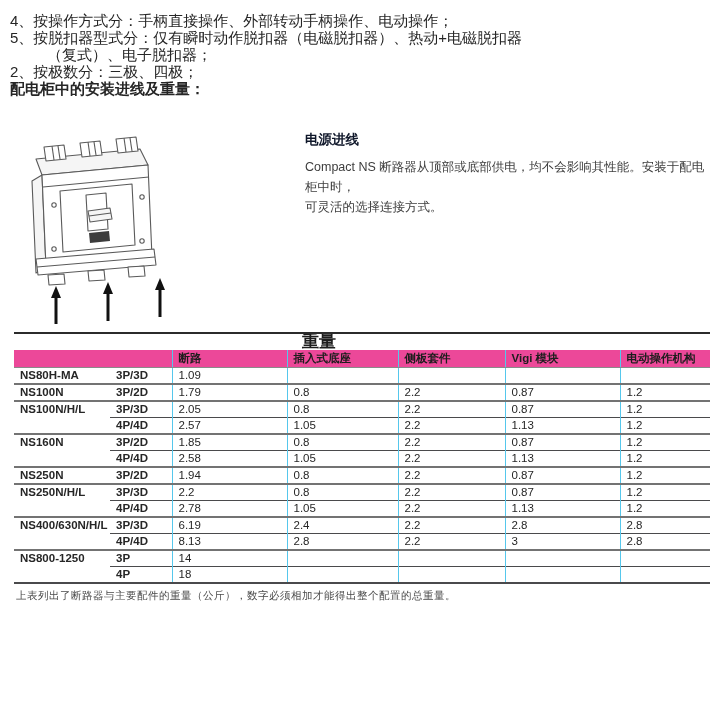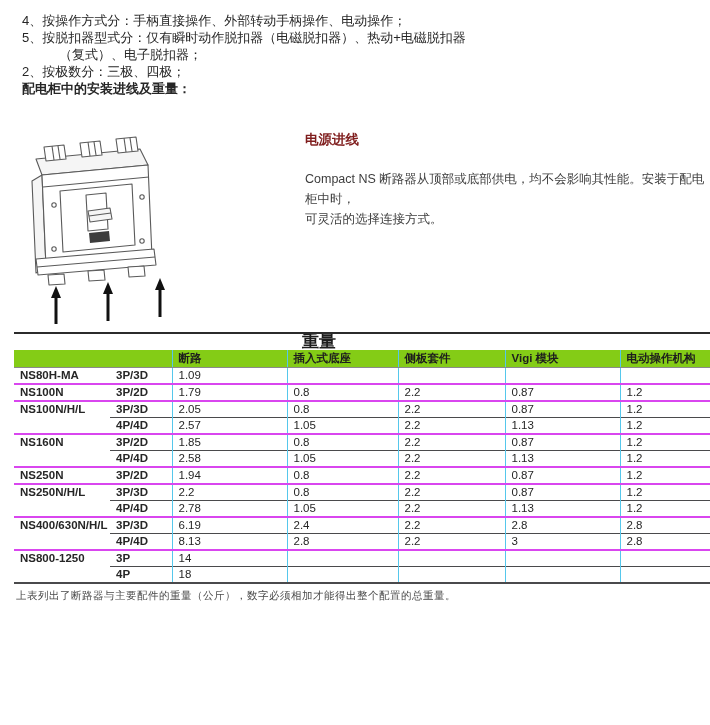--- a/index.html
+++ b/index.html
@@ -5,50 +5,50 @@
   * { margin:0; padding:0; box-sizing:border-box; }
   html,body { background:#ffffff; }
   body {
     width:710px; height:725px; overflow:hidden;
     font-family:"Liberation Sans","DejaVu Sans",sans-serif;
     color:#262626;
   }
   .page { width:710px; height:725px; position:relative; }
 
   
-  .list { padding:12px 10px 0 22px; font-size:13px; line-height:17px; }
+  .list { padding:12px 10px 0 10px; font-size:15px; line-height:17px; }
   .list p { margin:0; }
   .li-4 { margin-bottom:27px; }
   .li-5 { margin-bottom:20px; }
   .li-5b { padding-left:37px; margin-bottom:28px; }
   .li-6 { margin-bottom:22px; }
   .sec-heading { font-weight:bold; }
 
   
   .figure-row { position:relative; height:201px; margin-top:32px; }
   .breaker { position:absolute; left:12px; top:0; width:178px; height:197px; }
   .power-in { position:absolute; left:305px; top:2px; width:400px; }
-  .pi-title { font-size:13.5px; font-weight:bold; color:#7f1d1d; margin-bottom:20px; }
+  .pi-title { font-size:13.5px; font-weight:bold; color:#0f172a; margin-bottom:8px; }
   .pi-body { font-size:12.5px; line-height:20px; color:#3d3d3d; }
 
   
   table.weight {
     border-collapse:collapse; table-layout:fixed;
     width:696px; margin:2px 0 0 14px;
     border-top:2px solid #2b2b2b;
     border-bottom:2px solid #4a4a4c;
     font-size:11.5px;
   }
   table.weight td { height:15px; line-height:15px; padding:0 4px 0 6px; white-space:nowrap; overflow:hidden; }
   tr.caption-row td { height:16px; line-height:16px; font-weight:bold; font-size:17px; padding-left:288px; color:#1d1d1d; }
-  tr.header-row td { height:17px; line-height:17px; background:#84cc16; font-weight:bold; font-size:11.5px; color:#1d1d1d; border-bottom:1px solid #8a8a8a; }
+  tr.header-row td { height:17px; line-height:17px; background:#ec4899; font-weight:bold; font-size:11.5px; color:#1d1d1d; border-bottom:1px solid #8a8a8a; }
   tr.header-row td:nth-child(n+3),
   #weight-rows tr td:nth-child(n+3) { border-left:1px solid #55c7ec; }
   #weight-rows td:nth-child(1), #weight-rows td:nth-child(2) { font-weight:bold; }
-  tr.group-start td { border-top:2px solid #d946ef; }
+  tr.group-start td { border-top:2px solid #737373; }
   tr.sub td { border-top:1px solid #4a4a4c; }
   tr.sub td:first-child { border-top:none; }
 
   .footnote { margin:5px 0 0 16px; font-size:10.5px; color:#4a4a4a; letter-spacing:0.5px; }
 
   svg .ln { stroke:#5a5a5a; stroke-width:1.1; fill:none; stroke-linejoin:round; }
   svg .fw { stroke:#5a5a5a; stroke-width:1.1; fill:#ffffff; stroke-linejoin:round; }
   svg .fg { stroke:#5a5a5a; stroke-width:1.1; fill:#f5f5f5; stroke-linejoin:round; }
   svg .dk { fill:#3c3c3c; stroke:none; }
   svg .arrow-shaft { stroke:#111111; stroke-width:3; }

